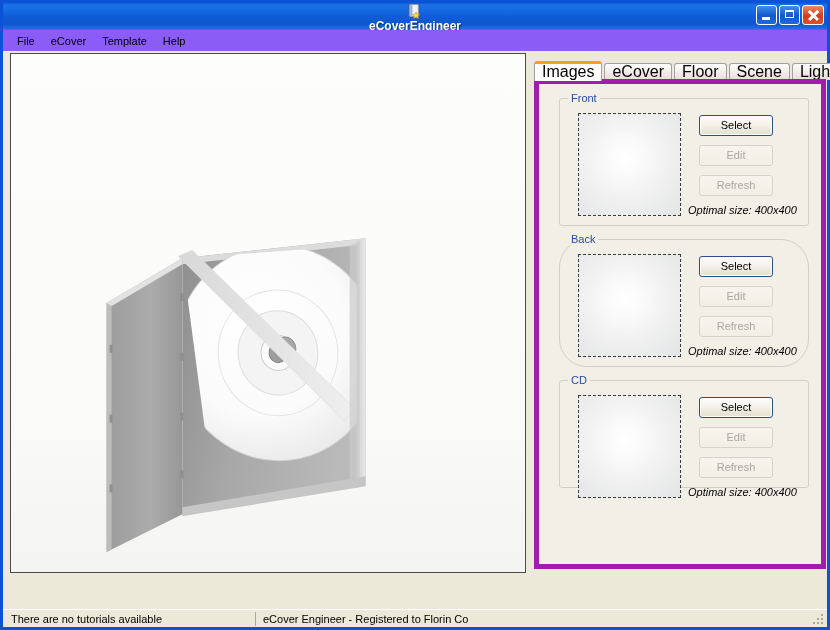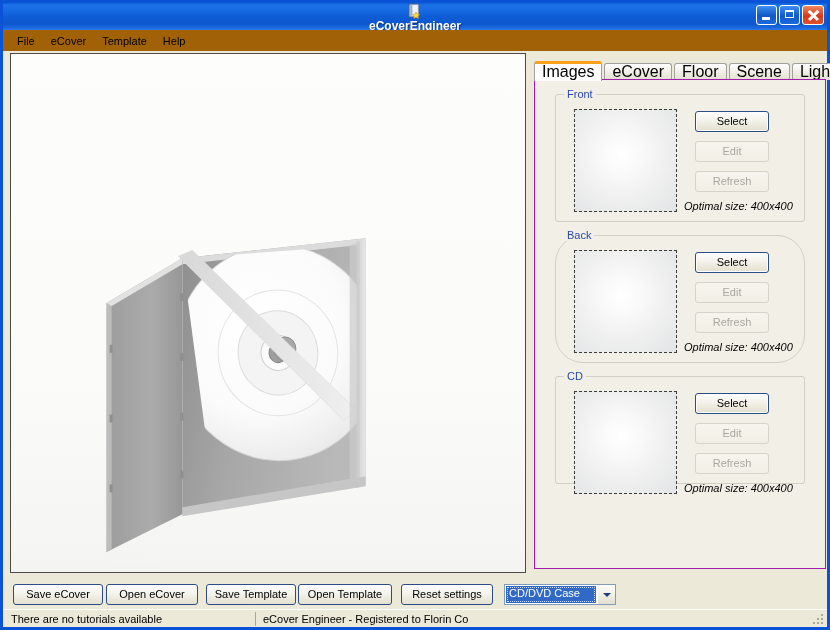--- a/index.html
+++ b/index.html
@@ -70,21 +70,21 @@
     position: absolute; left: 4px; top: 8px;
     width: 13px; height: 2.5px; background: #fff;
   }
   .win-btn .glyph-close-a { transform: rotate(45deg); }
   .win-btn .glyph-close-b { transform: rotate(-45deg); }
 
   
   .menubar {
     position: absolute; left: 0; top: 27px;
     width: 824px; height: 21px;
-    background: #a16207;
+    background: #8b5cf6;
     display: flex; align-items: center;
     padding-left: 6px;
     box-sizing: border-box;
   }
   .menu-item {
     padding: 2px 8px;
     font-size: 11px; color: #000;
     line-height: 14px;
   }
 
@@ -126,21 +126,21 @@
     border-left: 1px solid #a0a0a0;
     border-right: 1px solid #a0a0a0;
     line-height: 16px;
     z-index: 3;
     margin-bottom: -1px;
   }
   .tabpanel {
     position: absolute; left: 531px; top: 76px;
     width: 292px; height: 490px;
     background: #f2f0e6;
-    border: 1px solid #a21caf;
+    border: 5px solid #a21caf;
     box-sizing: border-box;
     padding-left: 12px;
   }
 
   
   .groupbox {
     position: absolute;
     border: 1px solid #d2d0c4;
     border-radius: 3px;
     box-sizing: border-box;
@@ -426,34 +426,20 @@
     <div class="groupbox" style="left:20px; top:296px; width:250px; height:108px;">
       <span class="gb-title">CD</span>
       <div class="thumb"></div>
       <div class="gbtn primary" style="left:139px; top:16px;">Select</div>
       <div class="gbtn disabled" style="left:139px; top:46px;">Edit</div>
       <div class="gbtn disabled" style="left:139px; top:76px;">Refresh</div>
       <div class="optimal" style="left:128px; top:105px;">Optimal size: 400x400</div>
     </div>
   </div>
 
-  <div class="bottombar">
-    <div class="tbtn" style="left:10px; width:90px;">Save eCover</div>
-    <div class="tbtn" style="left:103px; width:92px;">Open eCover</div>
-    <div class="tbtn" style="left:203px; width:90px;">Save Template</div>
-    <div class="tbtn" style="left:295px; width:94px;">Open Template</div>
-    <div class="tbtn" style="left:398px; width:92px;">Reset settings</div>
-
-    <div class="combo">
-      <div class="combo-value">CD/DVD Case</div>
-      <div class="combo-arrow">
-        <span class="chev"></span>
-      </div>
-    </div>
-  </div>
 
   <div class="statusbar">
     <div class="status-pane" style="left:8px;">There are no tutorials available</div>
     <div class="status-sep"></div>
     <div class="status-pane" style="left:260px;">eCover Engineer - Registered to Florin Co</div>
     <div class="grip">
       <i style="left:8px; top:8px;"></i>
       <i style="left:4px; top:8px;"></i>
       <i style="left:8px; top:4px;"></i>
       <i style="left:0px; top:8px;"></i>

